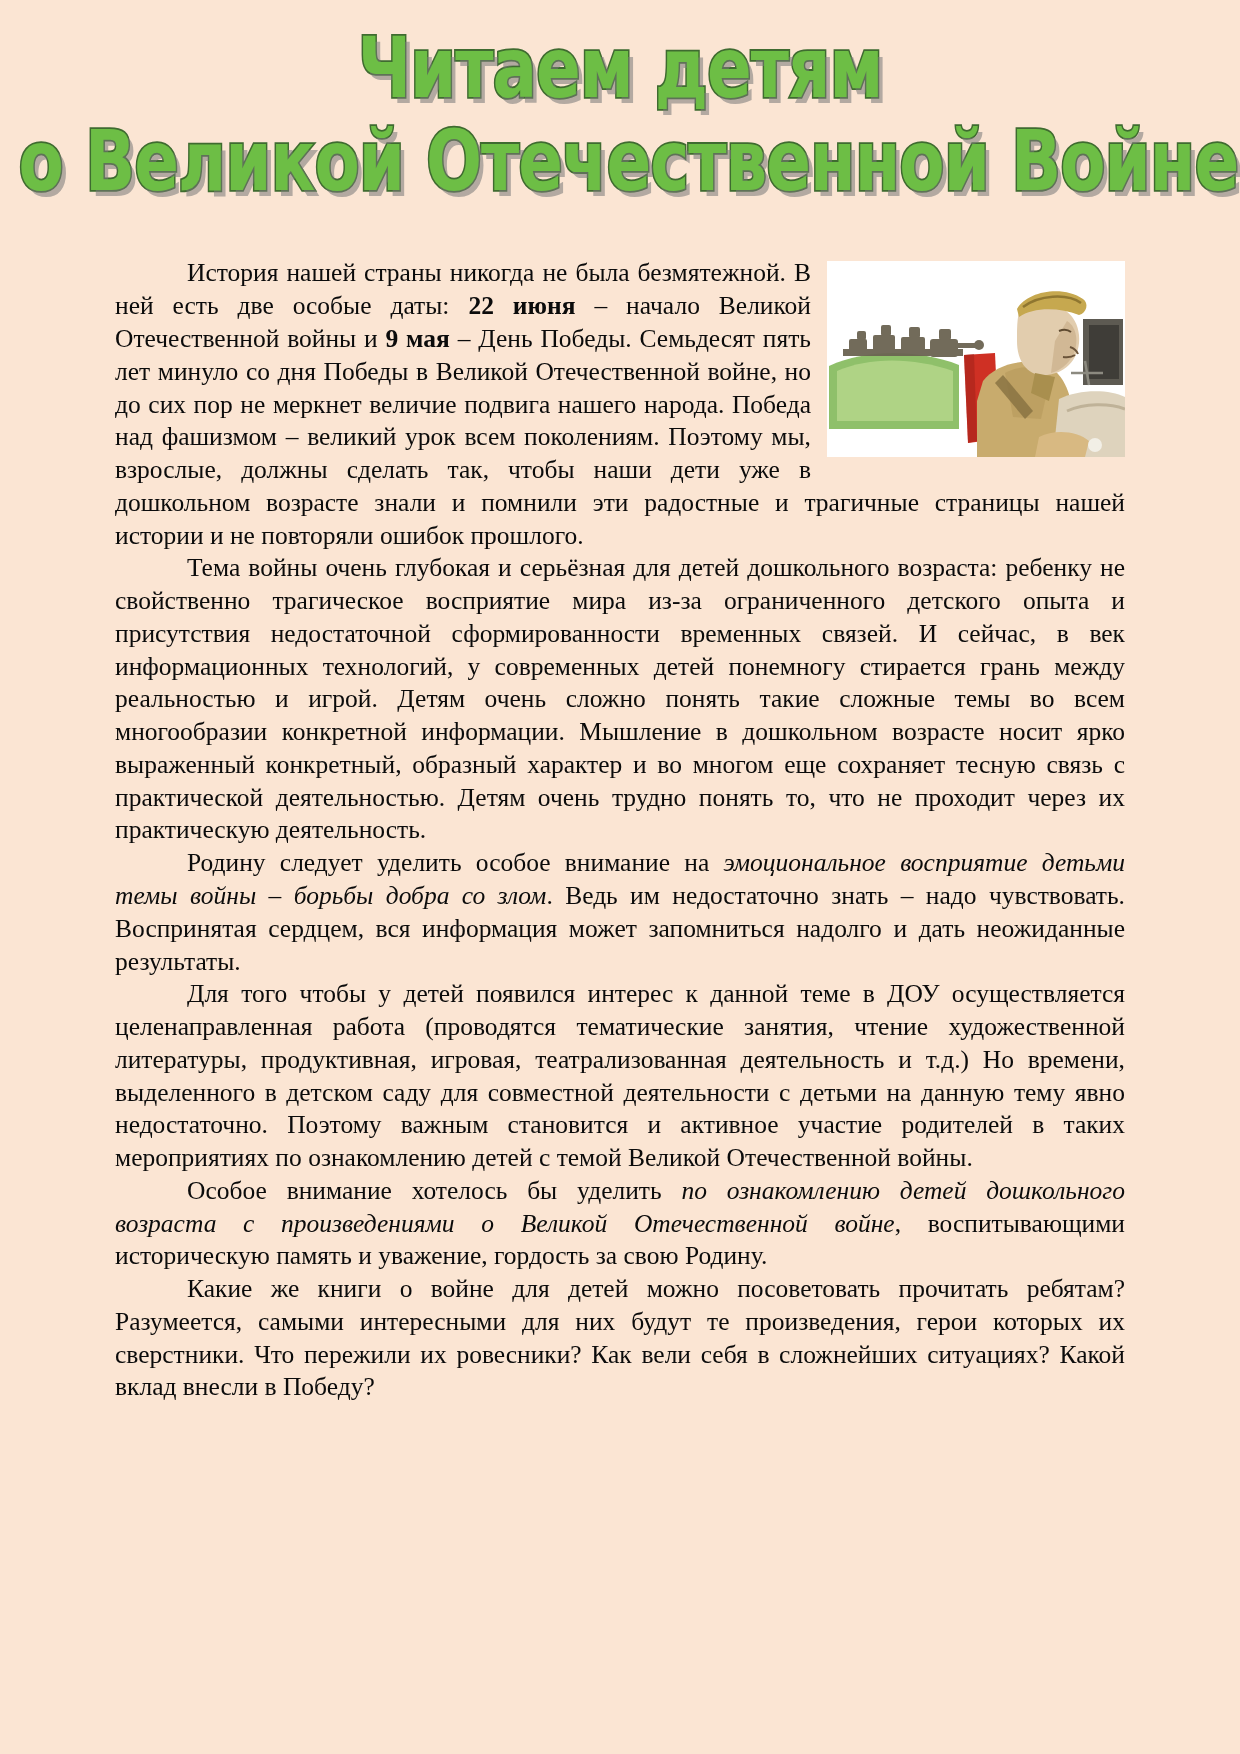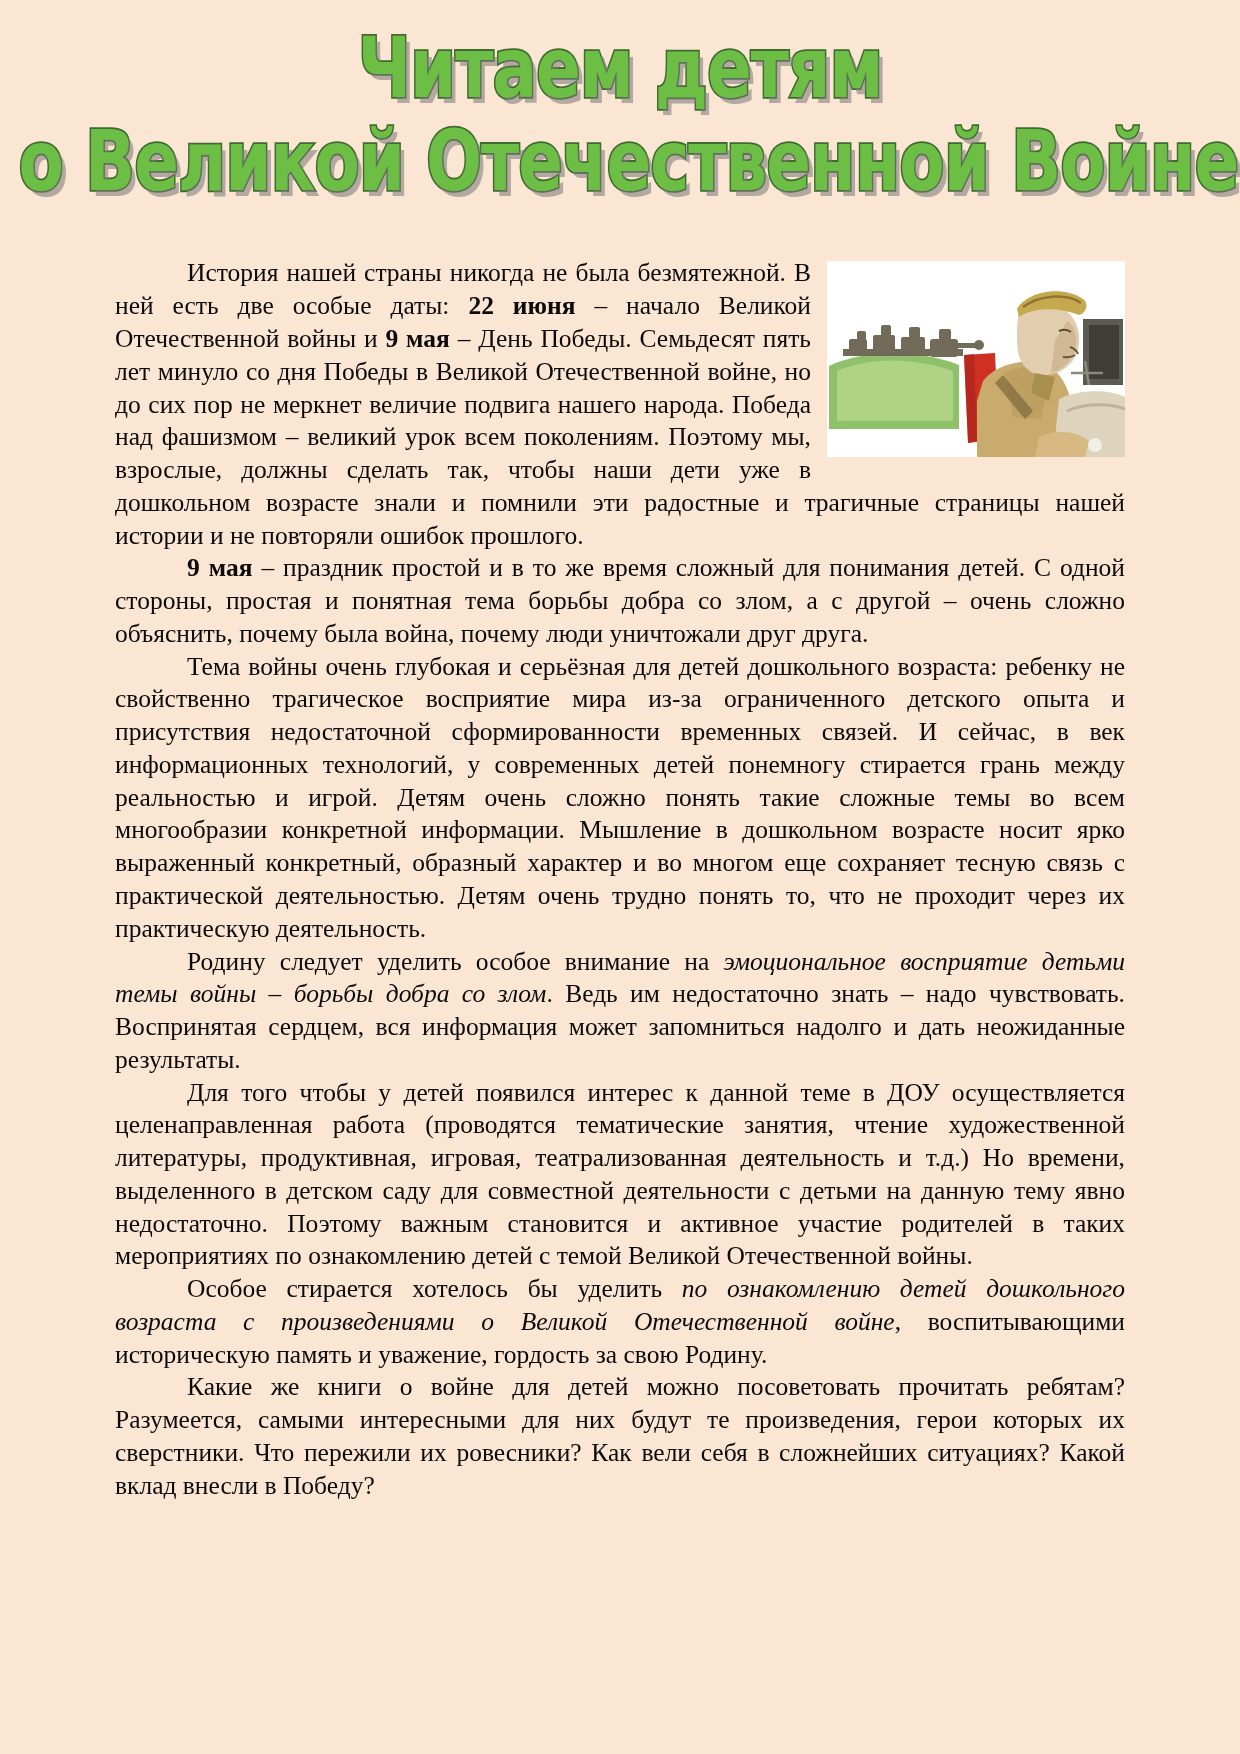--- a/index.html
+++ b/index.html
@@ -161,21 +161,20 @@
         <path d="M232 138 C 252 128, 282 128, 298 136 L 298 196 L 226 196 Z" fill="#ded3bd"></path>
         <path d="M240 150 C 258 142, 282 142, 298 148" fill="none" stroke="#bfb298" stroke-width="3"></path>
 
         <path d="M212 176 C 228 168, 250 170, 262 180 L 258 196 L 208 196 Z" fill="#d8b982"></path>
         <circle cx="268" cy="184" r="7" fill="#f2efe6"></circle>
       </svg>
     </div>
 
     <div id="paras">
         <p><span>История нашей страны никогда не была безмятежной. В ней есть две особые даты: </span><b>22 июня</b><span> – начало Великой Отечественной войны и </span><b>9 мая</b><span> – День Победы. Семьдесят пять лет минуло со дня Победы в Великой Отечественной войне, но до сих пор не меркнет величие подвига нашего народа. Победа над фашизмом – великий урок всем поколениям. Поэтому мы, взрослые, должны сделать так, чтобы наши дети уже в дошкольном возрасте знали и помнили эти радостные и трагичные страницы нашей истории и не повторяли ошибок прошлого.</span></p>
-        <p><b>9 мая</b><span> – праздник простой и в то же время сложный для понимания детей. С одной стороны, простая и понятная тема борьбы добра со злом, а с другой – очень сложно объяснить, почему была война, почему люди уничтожали друг друга.</span></p>
         <p><span>Тема войны очень глубокая и серьёзная  для детей дошкольного возраста: ребенку не свойственно трагическое восприятие мира из-за ограниченного детского опыта и присутствия недостаточной сформированности временных связей. И сейчас, в век информационных технологий, у современных детей понемногу стирается грань между реальностью и игрой. Детям очень сложно понять такие сложные темы во всем многообразии конкретной информации. Мышление в дошкольном возрасте носит ярко выраженный конкретный, образный характер и во многом еще сохраняет тесную связь с практической деятельностью. Детям очень трудно понять то, что не проходит через их практическую деятельность.</span></p>
         <p><span>Родину следует  уделить особое внимание на </span><i>эмоциональное восприятие детьми темы войны – борьбы добра со злом</i><span>. Ведь им недостаточно знать – надо чувствовать. Воспринятая сердцем, вся информация может запомниться надолго и дать неожиданные результаты.</span></p>
         <p><span>Для того чтобы у детей появился интерес к данной теме в ДОУ осуществляется целенаправленная работа (проводятся тематические занятия, чтение художественной литературы, продуктивная, игровая, театрализованная деятельность и т.д.) Но времени, выделенного в детском саду для совместной деятельности с детьми на данную тему явно недостаточно. Поэтому важным становится и активное участие родителей в таких мероприятиях по ознакомлению детей с темой Великой Отечественной войны.</span></p>
-        <p><span>Особое стирается хотелось бы уделить </span><i>по ознакомлению детей дошкольного возраста с произведениями о Великой Отечественной войне</i><span>, воспитывающими историческую память и уважение, гордость за свою Родину.</span></p>
+        <p><span>Особое внимание хотелось бы уделить </span><i>по ознакомлению детей дошкольного возраста с произведениями о Великой Отечественной войне</i><span>, воспитывающими историческую память и уважение, гордость за свою Родину.</span></p>
         <p><span>Какие же книги о войне для детей можно посоветовать прочитать ребятам? Разумеется, самыми интересными для них будут те произведения, герои которых их сверстники. Что пережили их ровесники? Как вели себя в сложнейших ситуациях? Какой вклад внесли в Победу?</span></p>
       </div>
   </div>
 </div>
 
 </body></html>

